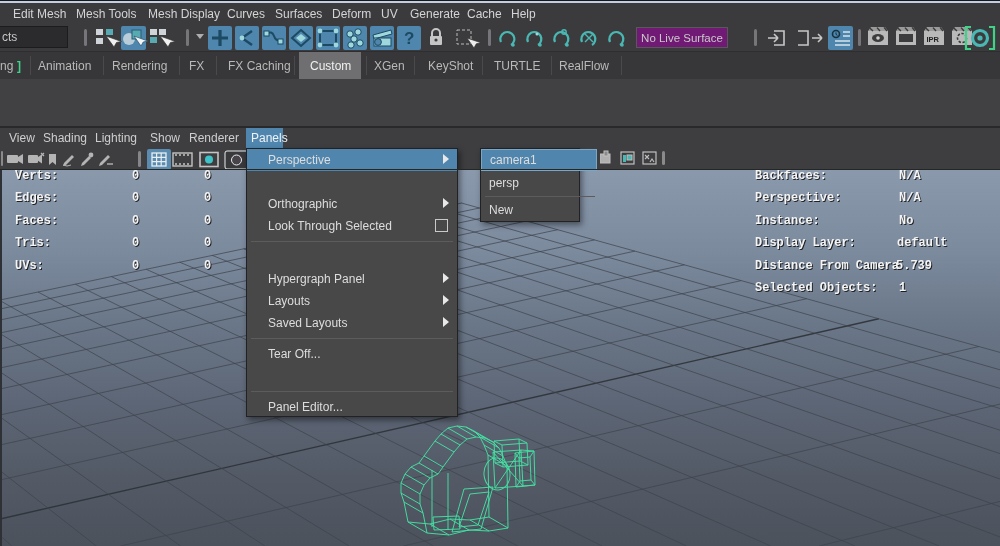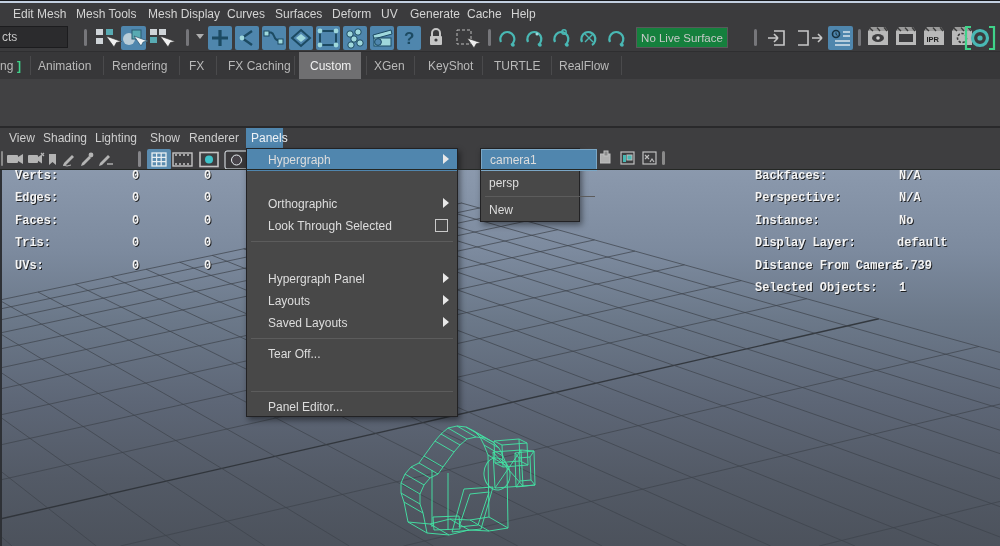--- a/index.html
+++ b/index.html
@@ -134,21 +134,21 @@
         <circle cx="40" cy="8" r="1.5" fill="#9fd8dc" stroke="none"></circle>
       <path d="M58 16 a7 7 0 1 1 10 3"></path>
         <circle cx="70" cy="19" r="1.8" fill="#49b8b4" stroke="none"></circle>
         <circle cx="67" cy="6" r="2.2" stroke-width="1.4"></circle>
       <path d="M85 16 a7 7 0 1 1 10 3"></path>
         <path d="M88 8 l8 8 m0 -8 l-8 8" stroke-width="1.4"></path>
       <path d="M113 16 a7 7 0 1 1 10 3"></path>
         <circle cx="125" cy="19" r="1.8" fill="#49b8b4" stroke="none"></circle>
     </g>
   </svg>
-  <div style="position:absolute;left:636px;top:3px;width:92px;height:21px;background:#15803d;border:1px solid #59595b;color:#c9c9c9;font-size:11.5px;line-height:20px;text-align:center">No Live Surface</div>
+  <div style="position:absolute;left:636px;top:3px;width:92px;height:21px;background:#701a75;border:1px solid #59595b;color:#c9c9c9;font-size:11.5px;line-height:20px;text-align:center">No Live Surface</div>
   <div class="sep" style="left:754px"></div>
   <svg class="abs" style="left:766px;top:2px" width="90" height="24">
     <g stroke="#c8c8c8" stroke-width="1.6" fill="none">
       <path d="M8 5 h10 v14 h-10"></path>
         <path d="M2 12 h10 m0 0 l-4 -4 m4 4 l-4 4"></path>
       <path d="M32 5 h10 v14 h-10"></path>
         <path d="M46 12 h10 m0 0 l-4 -4 m4 4 l-4 4"></path>
     </g>
     <rect x="62" y="0" width="25" height="24" rx="2" fill="#4f86ad"></rect>
     <circle cx="70" cy="8" r="3.5" fill="none" stroke="#16303e" stroke-width="1.6"></circle>
@@ -406,21 +406,21 @@
 <div class="hud" style="left:755px; top:281px;">Selected Objects:</div>
 <div class="hud" style="left:899px; top:169px;">N/A</div>
 <div class="hud" style="left:899px; top:191px;">N/A</div>
 <div class="hud" style="left:899px; top:214px;">No</div>
 <div class="hud" style="left:897px; top:236px;">default</div>
 <div class="hud" style="left:896px; top:259px;">5.739</div>
 <div class="hud" style="left:899px; top:281px;">1</div>
 
 <div class="abs" id="menu1">
   <div class="mi hl" style="top:0">
-      <b>Hypergraph</b>
+      <b>Perspective</b>
       <span class="arr"></span>
     </div>
   <div class="mi" style="top:44px">
       <b>Orthographic</b>
       <span class="arr"></span>
     </div>
   <div class="mi" style="top:66px">
       <b>Look Through Selected</b>
     <span style="position:absolute;right:9px;top:4px;width:13px;height:13px;border:1px solid #c9c9c9"></span>
     </div>

